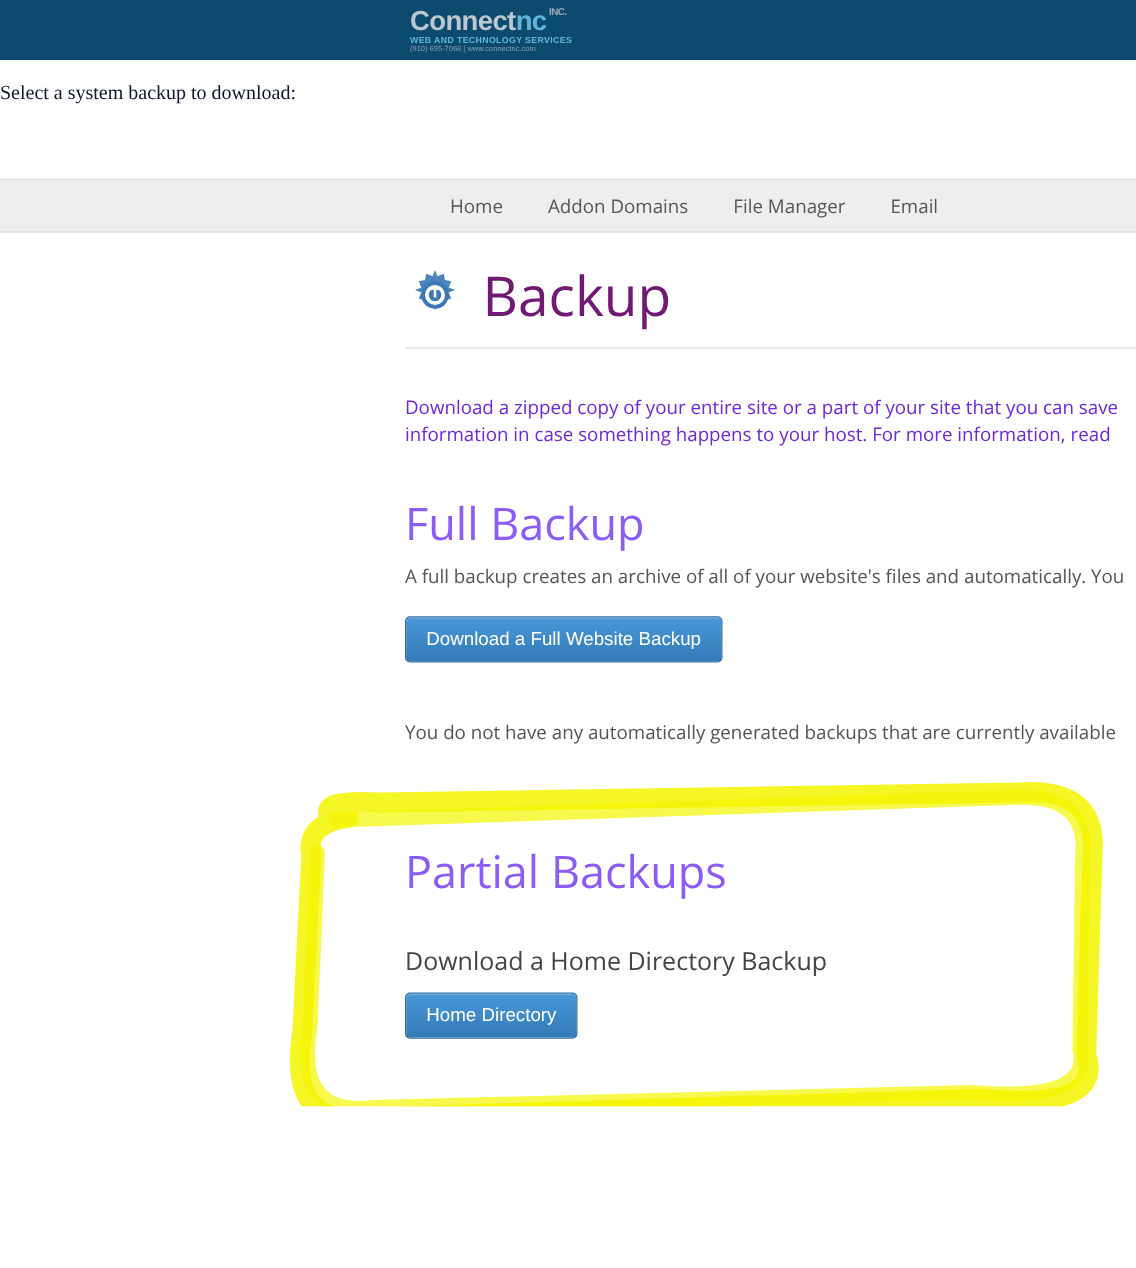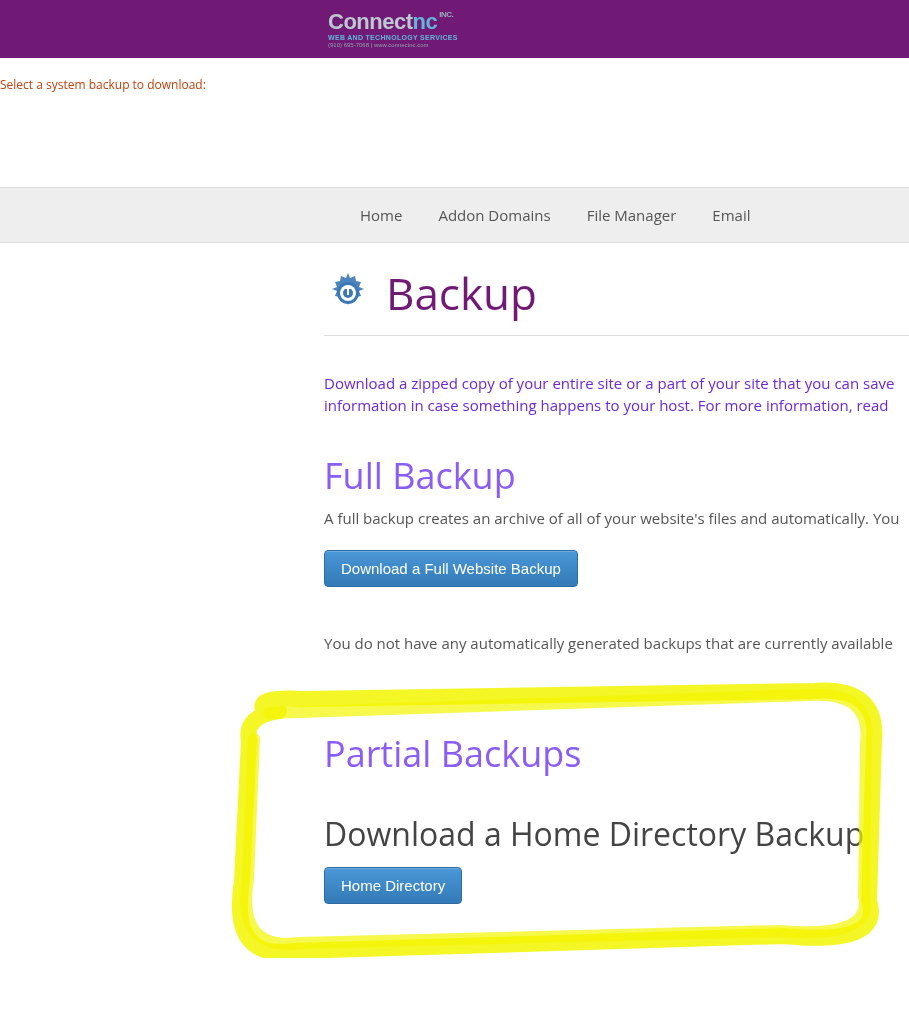--- a/index.html
+++ b/index.html
@@ -1,49 +1,49 @@
 <!DOCTYPE html>
 <html><head>
   <meta charset="utf-8">
   <style>
     * { margin:0; padding:0; box-sizing:border-box; }
     body { font-family:"Open Sans","Segoe UI",Arial,sans-serif; color:#333; width:909px; background:#fff; }
 
-    .top-band { background:#701a75; height:58px; display:flex; align-items:center; padding-left:328px; }
+    .top-band { background:#0c4a6e; height:48px; display:flex; align-items:center; padding-left:328px; }
     .logo { font-family:Arial,sans-serif; line-height:1; }
     .logo .line1 { font-size:22px; font-weight:700; letter-spacing:-0.5px; color:#bcc8d0; }
     .logo .line1 .accent { color:#62b6d8; }
     .logo .line1 .inc { font-size:8px; color:#9ab; margin-left:2px; vertical-align:top; }
     .logo .line2 { font-size:7px; color:#62b6d8; letter-spacing:0.3px; font-weight:700; margin-top:1px; }
     .logo .line3 { font-size:6px; color:#8fa0ad; margin-top:1px; }
 
     .intro { padding:18px 0 0 0; }
     .page-title { font-size:40px; font-weight:400; color:#444; margin-bottom:8px; }
-    .intro p { font-size:12px; color:#c2410c; }
+    .intro p { font-size:16px; color:#0f172a;font-family:Liberation Serif, serif; }
 
-    .nav { background:#eeeeee; border-top:1px solid #ddd; border-bottom:1px solid #ddd; height:56px; display:flex; align-items:center; padding-left:342px; margin-top:94px; overflow:hidden; }
+    .nav { background:#eeeeee; border-top:1px solid #ddd; border-bottom:1px solid #ddd; height:43px; display:flex; align-items:center; padding-left:342px; margin-top:59px; overflow:hidden; }
     .nav a { display:inline-block; color:#555; text-decoration:none; font-size:15px; padding:0 18px; line-height:56px; cursor:pointer; }
 
     .content { padding-left:324px; padding-top:20px; }
 
     .section-head { display:flex; align-items:center; border-bottom:1px solid #ddd; padding-bottom:12px; margin-bottom:18px; }
     .gear { width:48px; height:48px; margin-right:14px; }
     .section-head h1 { font-size:44px; font-weight:400; color:#701a75; }
 
     .desc { font-size:15px; color:#6d28d9; line-height:1.45; margin-bottom:34px;margin-top:37px; }
 
     h2 { font-size:36px; font-weight:400; color:#8b5cf6; margin-bottom:8px; }
     .sub { font-size:15px; color:#555; margin-bottom:22px; }
 
     .btn { display:inline-block; background:#3a87c7; background:linear-gradient(#4a97d7,#337ab7); color:#fff; border:1px solid #2e6da4; border-radius:4px; padding:9px 16px; font-size:15px; cursor:pointer; box-shadow:inset 0 1px 0 rgba(255,255,255,0.2); }
 
     .gap30 { height:36px; }
     .gap40 { height:46px; }
 
-    .h3 { font-size:32px; font-weight:400; color:#444; margin-bottom:12px; }
+    .h3 { font-size:20px; font-weight:400; color:#444; margin-bottom:12px; }
 
     .highlight-box { position:relative; padding:18px 0 54px 0; }
     .hl { position:absolute; pointer-events:none; }
     
   </style>
 </head>
 <body>
 
 <div class="top-band">
   <div class="logo">

